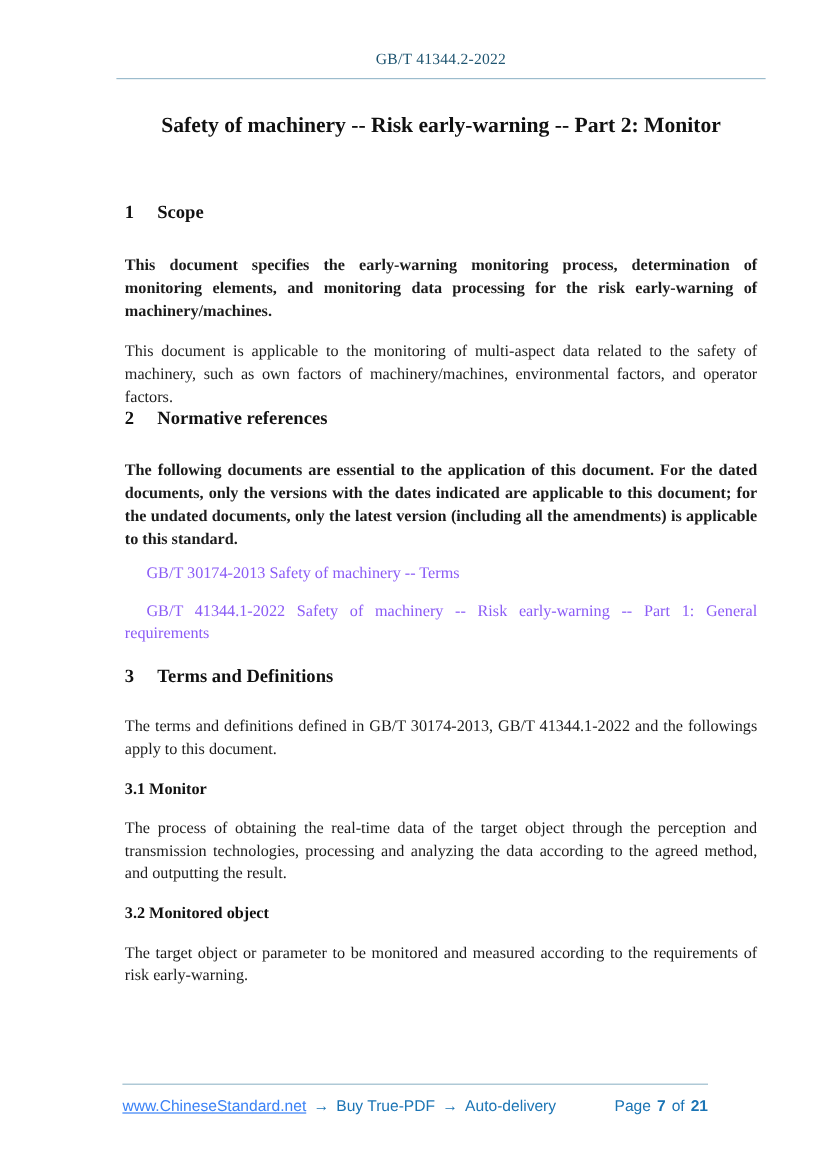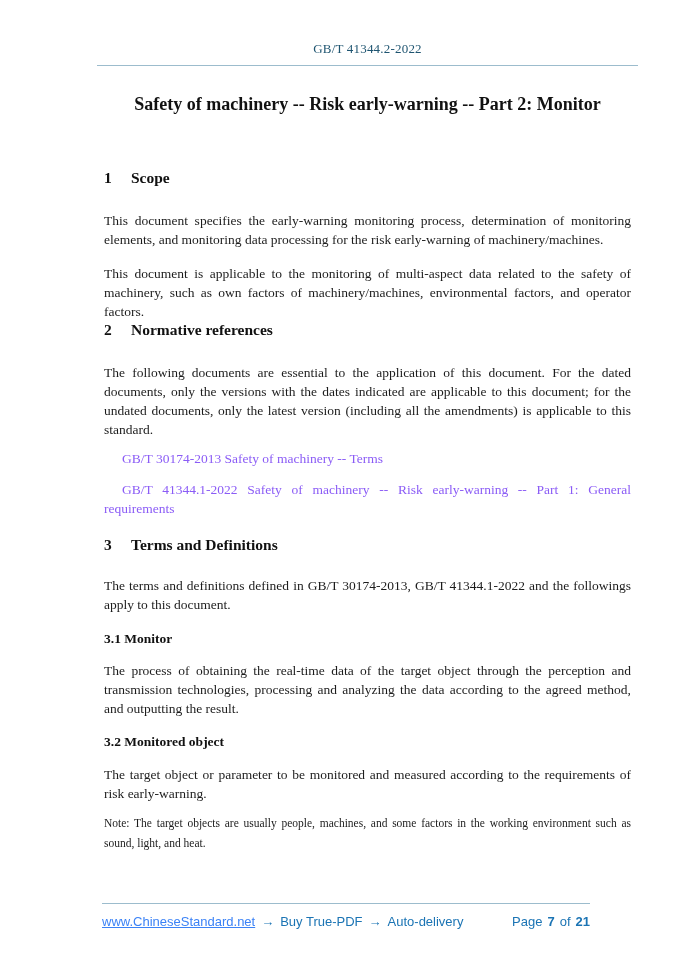--- a/index.html
+++ b/index.html
@@ -67,21 +67,21 @@
     color: #8b5cf6;
   }
   .note-p {
     margin: 0;
     font-size: 11.5px;
     line-height: 20px;
     text-align: justify;
     color: #1c1c1c;
   }
   .mt-h1   { margin-top: 55px; }
-  .mt-p24  { margin-top: 24px; }
+  .mt-p24  { margin-top: 24px; font-weight: bold; }
   .mt-p15  { margin-top: 15px; }
   .mt-h2   { }
   .mt-ref1 { margin-top: 10px; }
   .mt-ref2 { margin-top: 12px; }
   .mt-h3   { margin-top: 18px; }
   .mt-p22  { margin-top: 22px; }
   .mt-s31  { margin-top: 17px; }
   .mt-p14  { margin-top: 14px; }
   .mt-s32  { margin-top: 16px; }
   .mt-note { margin-top: 10px; }
@@ -142,21 +142,20 @@
       <span class="sec-num">3</span><span class="sec-title">Terms and Definitions</span>
     </h2>
     <p class="body-p mt-p22">The terms and definitions defined in GB/T 30174-2013, GB/T 41344.1-2022 and the followings apply to this document.</p>
 
     <h3 class="sub-heading mt-s31">3.1 Monitor</h3>
     <p class="body-p mt-p14">The process of obtaining the real-time data of the target object through the perception and transmission technologies, processing and analyzing the data according to the agreed method, and outputting the result.</p>
 
     <h3 class="sub-heading mt-s32">3.2 Monitored object</h3>
     <p class="body-p mt-p15">The target object or parameter to be monitored and measured according to the requirements of risk early-warning.</p>
 
-    <p class="note-p mt-note">Note: The target objects are usually people, machines, and some factors in the working environment such as sound, light, and heat.</p>
   </section>
 
   <div class="doc-footer">
     <div class="footer-rule"></div>
     <div class="footer-row">
       <div class="footer-left">
         <span class="footer-site">www.ChineseStandard.net</span>
         <span>→</span>
         <span>Buy True-PDF</span>
         <span>→</span>

